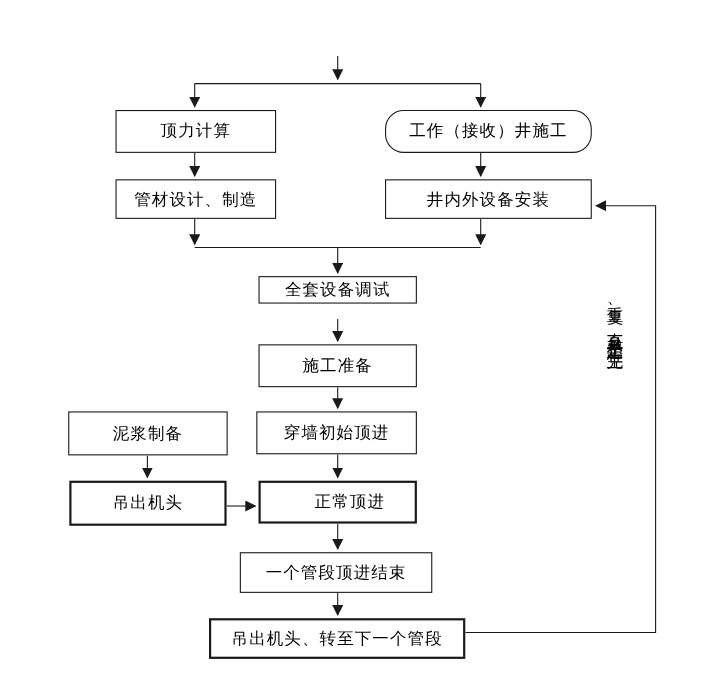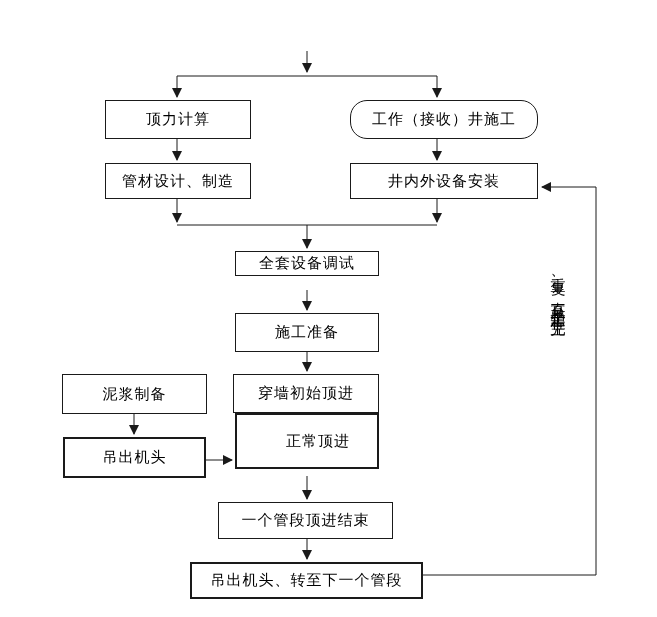--- a/index.html
+++ b/index.html
@@ -51,21 +51,21 @@
   #n-prep        { left: 236px; top: 14px;  width: 145px; height: 37px; }
   #n-force       { left: 105px; top: 100px; width: 146px; height: 39px; }
   #n-well        { left: 350px; top: 100px; width: 188px; height: 39px; border-radius: 17px; }
   #n-pipe-design { left: 105px; top: 163px; width: 146px; height: 36px; }
   #n-equipment   { left: 350px; top: 163px; width: 188px; height: 36px; text-align: right; }
   #n-debug       { left: 235px; top: 251px; width: 144px; height: 25px; }
   #n-exit-hole   { left: 235px; top: 313px; width: 144px; height: 39px; }
   #n-initial     { left: 233px; top: 374px; width: 146px; height: 39px; }
   #n-mud         { left: 62px;  top: 374px; width: 145px; height: 40px; }
   #n-grout       { left: 63px;  top: 437px; width: 143px; height: 41px; }
-  #n-normal      { left: 235px; top: 413px; width: 144px; height: 56px; padding-left: 22px; }
+  #n-normal      { left: 235px; top: 437px; width: 144px; height: 39px; padding-left: 22px; }
   #n-section-end { left: 218px; top: 502px; width: 175px; height: 37px; font-family: Liberation Serif, serif; }
   #n-lift        { left: 190px; top: 562px; width: 233px; height: 37px; }
   #repeat-note   { left: 551px; top: 266px; height: 196px; }
 </style>
 </head>
 <body>
 
 <div class="canvas">
 
   <svg class="connectors" viewBox="0 0 657 617" xmlns="http://www.w3.org/2000/svg">

